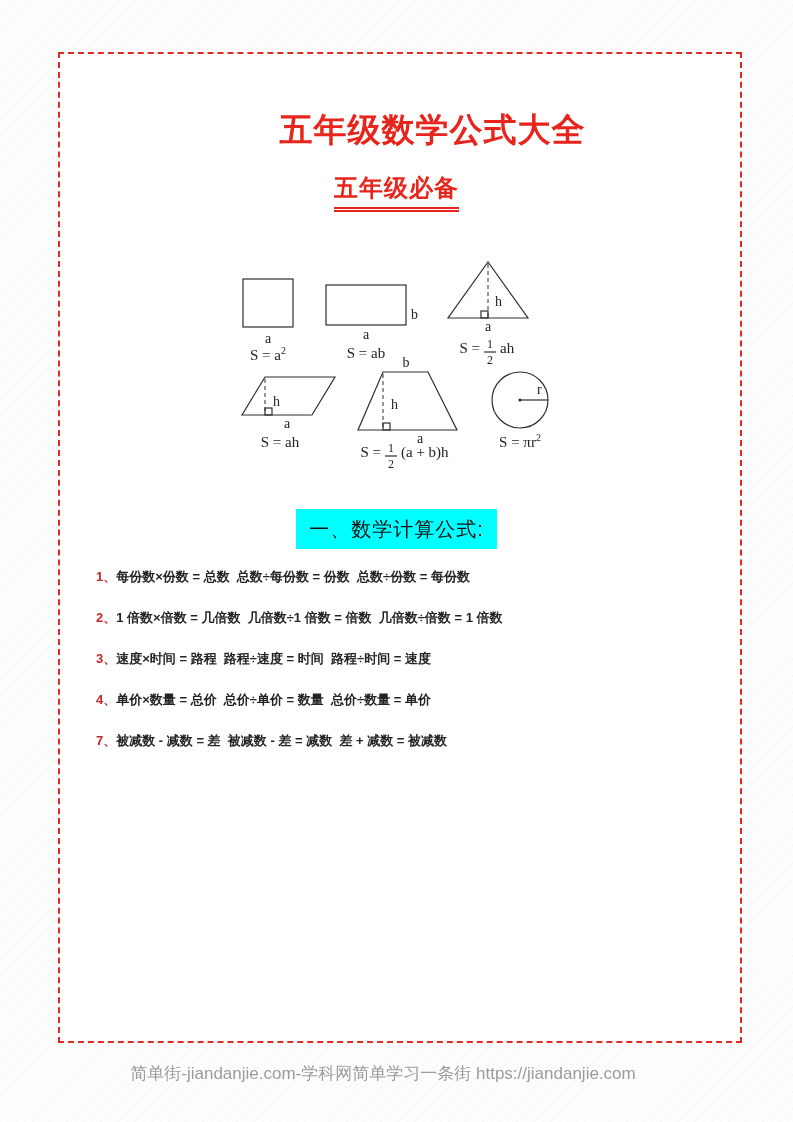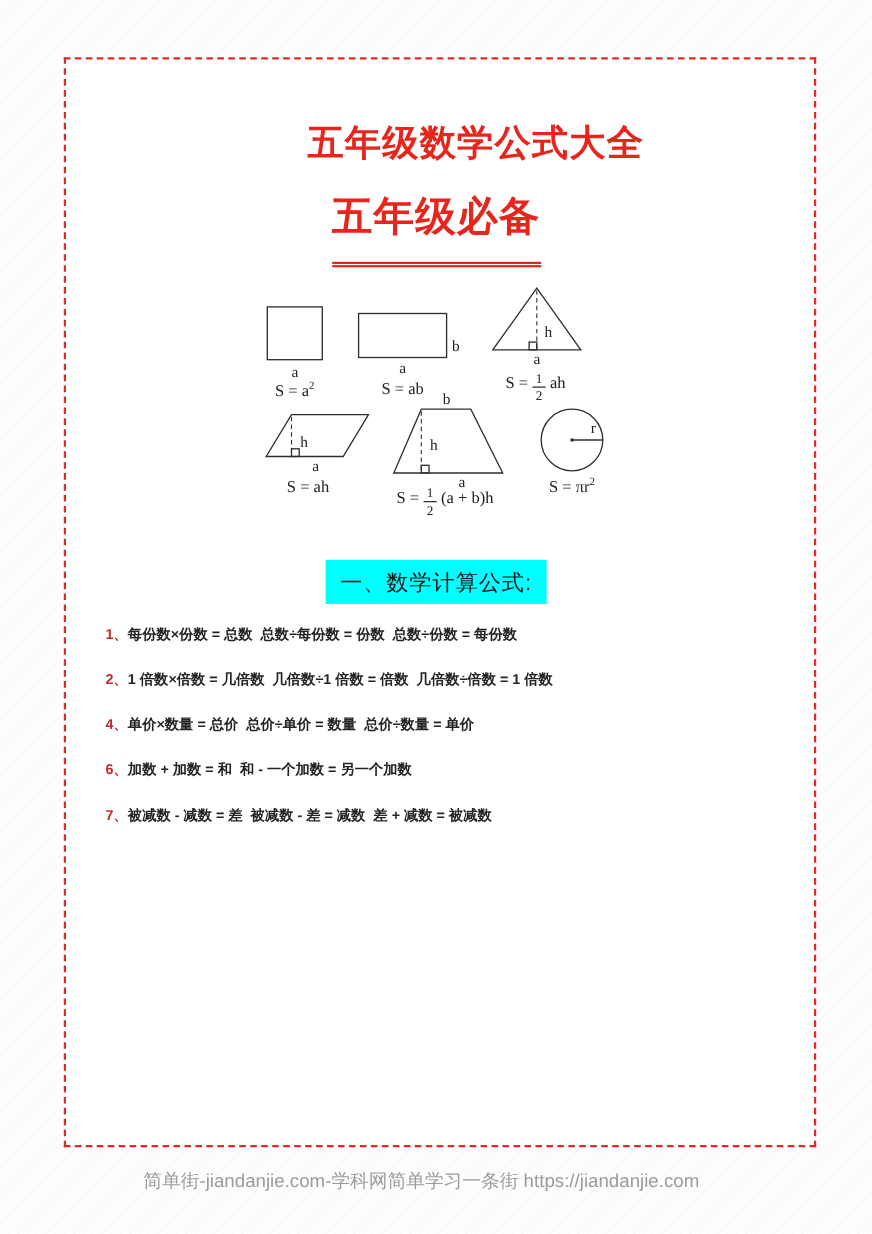--- a/index.html
+++ b/index.html
@@ -27,25 +27,25 @@
     letter-spacing: 1px;
     padding-left: 36px;
   }
   .subtitle-wrap {
     position: absolute;
     left: 0; top: 172px; width: 793px;
     text-align: center;
   }
   .subtitle {
     display: inline-block;
-    font-size: 37px; font-weight: bold;
+    font-size: 24px; font-weight: bold;
     color: #e8251c;
     letter-spacing: 1px;
     border-bottom: 5px double #e8251c;
-    padding-bottom: 16px;
+    padding-bottom: 3px;
   }
   .shapes {
     position: absolute;
     left: 224px; top: 257px;
     width: 350px; height: 215px;
   }
   .shapes svg { display: block; }
   .shapes text {
     font-family: "Liberation Serif", serif;
     fill: #222;
@@ -167,18 +167,18 @@
   </svg>
 </div>
 
 <div class="section-heading-wrap">
   <span class="section-heading">一、数学计算公式:</span>
 </div>
 
 <div class="formula-list">
   <div class="item"><span class="num">1、</span><span>每份数×份数 = 总数  总数÷每份数 = 份数  总数÷份数 = 每份数</span></div>
   <div class="item"><span class="num">2、</span><span>1 倍数×倍数 = 几倍数  几倍数÷1 倍数 = 倍数  几倍数÷倍数 = 1 倍数</span></div>
+  <div class="item"><span class="num">3、</span><span>速度×时间 = 路程  路程÷速度 = 时间  路程÷时间 = 速度</span></div>
   <div class="item"><span class="num">4、</span><span>单价×数量 = 总价  总价÷单价 = 数量  总价÷数量 = 单价</span></div>
-  <div class="item"><span class="num">6、</span><span>加数 + 加数 = 和  和 - 一个加数 = 另一个加数</span></div>
   <div class="item"><span class="num">7、</span><span>被减数 - 减数 = 差  被减数 - 差 = 减数  差 + 减数 = 被减数</span></div>
 </div>
 
 <div class="footer">简单街-jiandanjie.com-学科网简单学习一条街 https://jiandanjie.com</div>
 
 </body></html>

